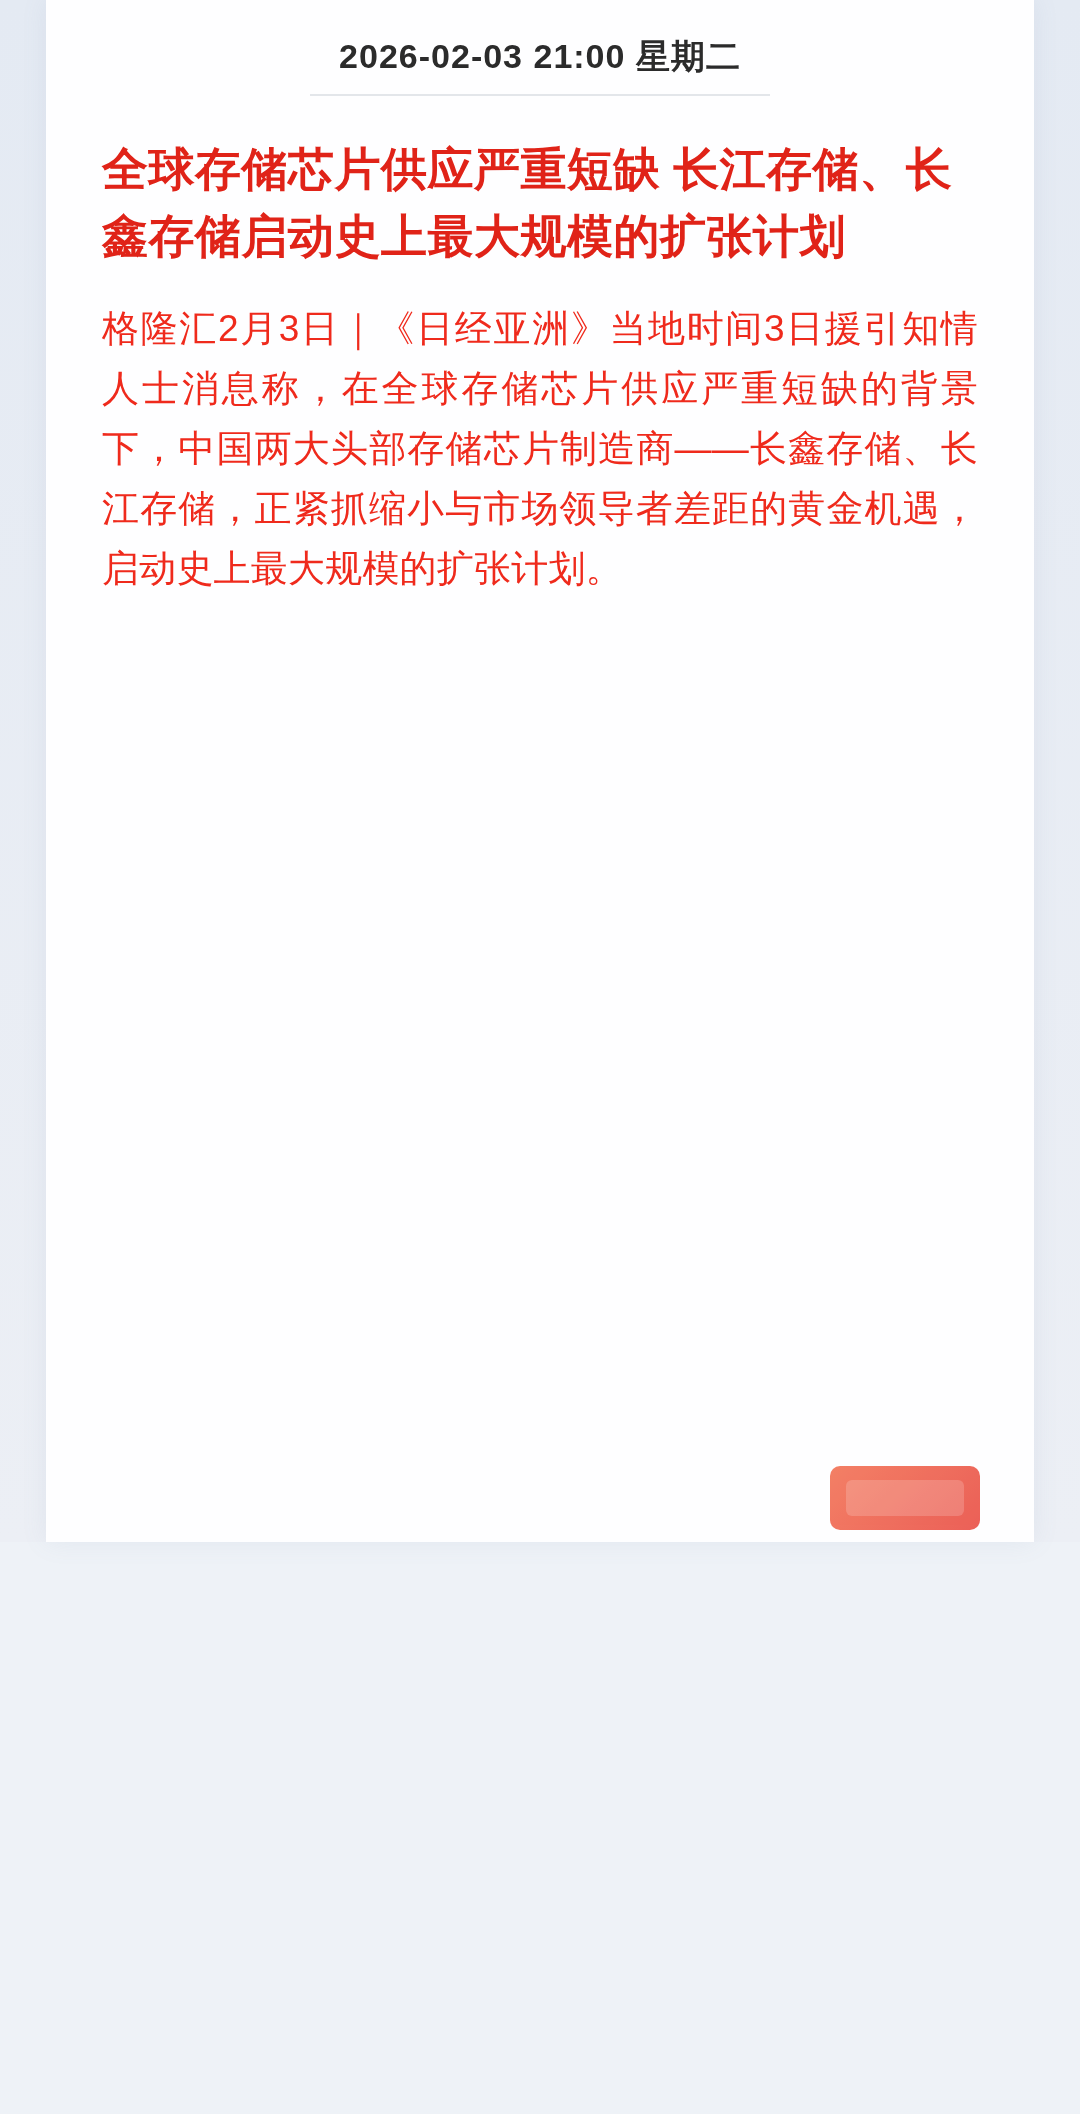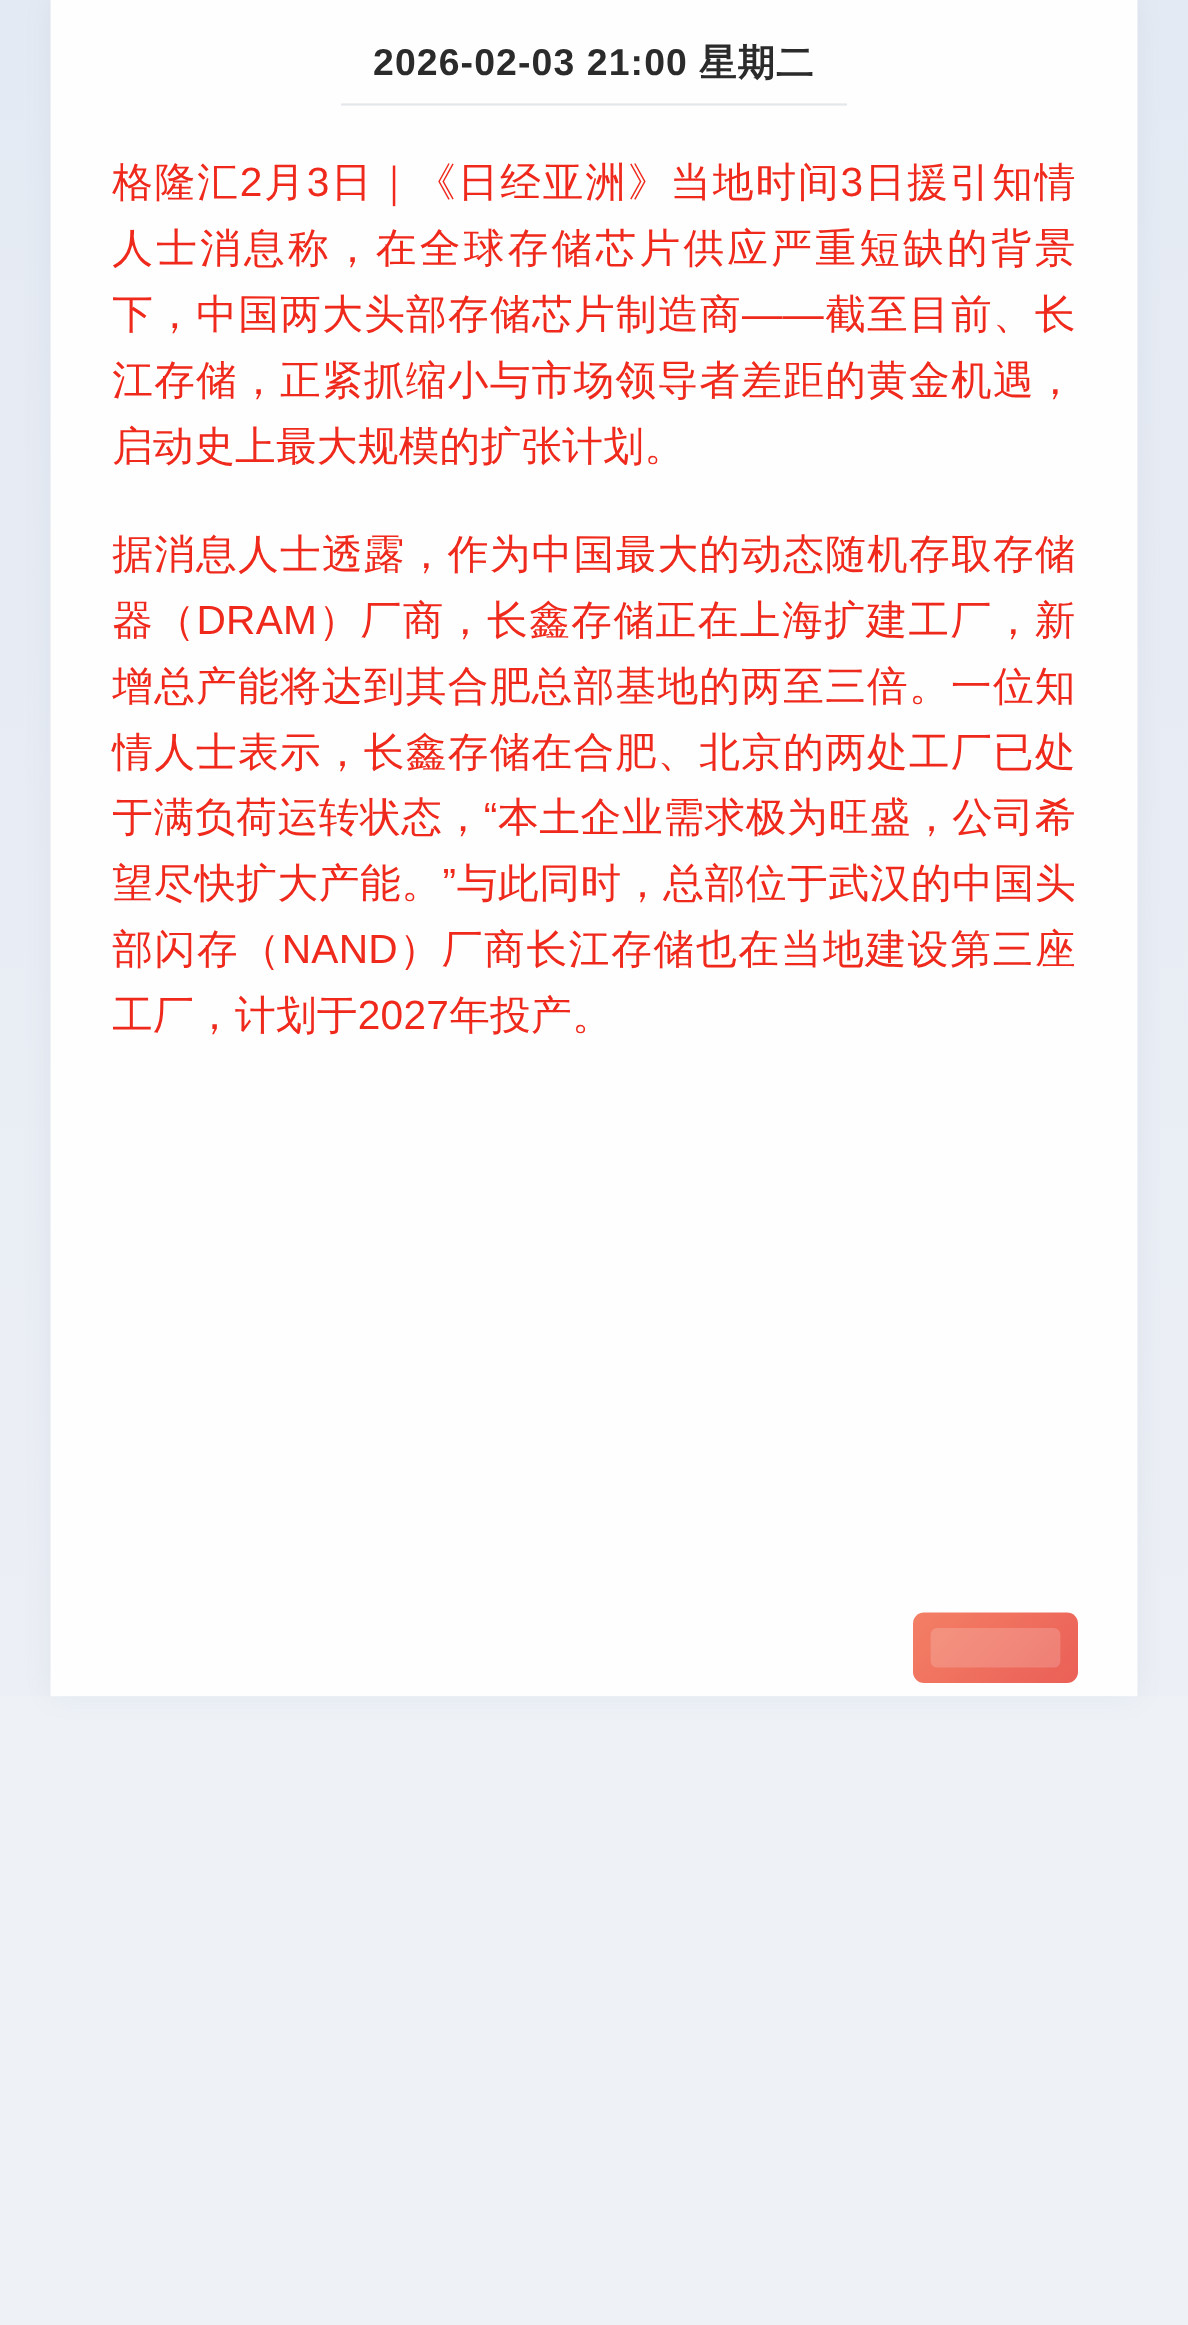--- a/index.html
+++ b/index.html
@@ -110,23 +110,23 @@
   <div class="gutter-right"></div>
 
   <div class="card">
 
     <div class="datebar">
       <div class="date-text">2026-02-03 21:00 星期二</div>
       <div class="date-underline"></div>
     </div>
 
     <div class="content">
+      <h1 class="headline">全球存储芯片供应严重短缺 长江存储、长鑫存储启动史上最大规模的扩张计划</h1>
 
-      <p class="para">格隆汇2月3日｜《日经亚洲》当地时间3日援引知情人士消息称，在全球存储芯片供应严重短缺的背景下，中国两大头部存储芯片制造商——截至目前、长江存储，正紧抓缩小与市场领导者差距的黄金机遇，启动史上最大规模的扩张计划。</p>
-      <p class="para">据消息人士透露，作为中国最大的动态随机存取存储器（DRAM）厂商，长鑫存储正在上海扩建工厂，新增总产能将达到其合肥总部基地的两至三倍。一位知情人士表示，长鑫存储在合肥、北京的两处工厂已处于满负荷运转状态，“本土企业需求极为旺盛，公司希望尽快扩大产能。”与此同时，总部位于武汉的中国头部闪存（NAND）厂商长江存储也在当地建设第三座工厂，计划于2027年投产。</p>
+      <p class="para">格隆汇2月3日｜《日经亚洲》当地时间3日援引知情人士消息称，在全球存储芯片供应严重短缺的背景下，中国两大头部存储芯片制造商——长鑫存储、长江存储，正紧抓缩小与市场领导者差距的黄金机遇，启动史上最大规模的扩张计划。</p>
     </div>
 
     <div class="watermark">
       <div class="watermark-inner"></div>
     </div>
 
   </div>
 </div>
 
 </body></html>

